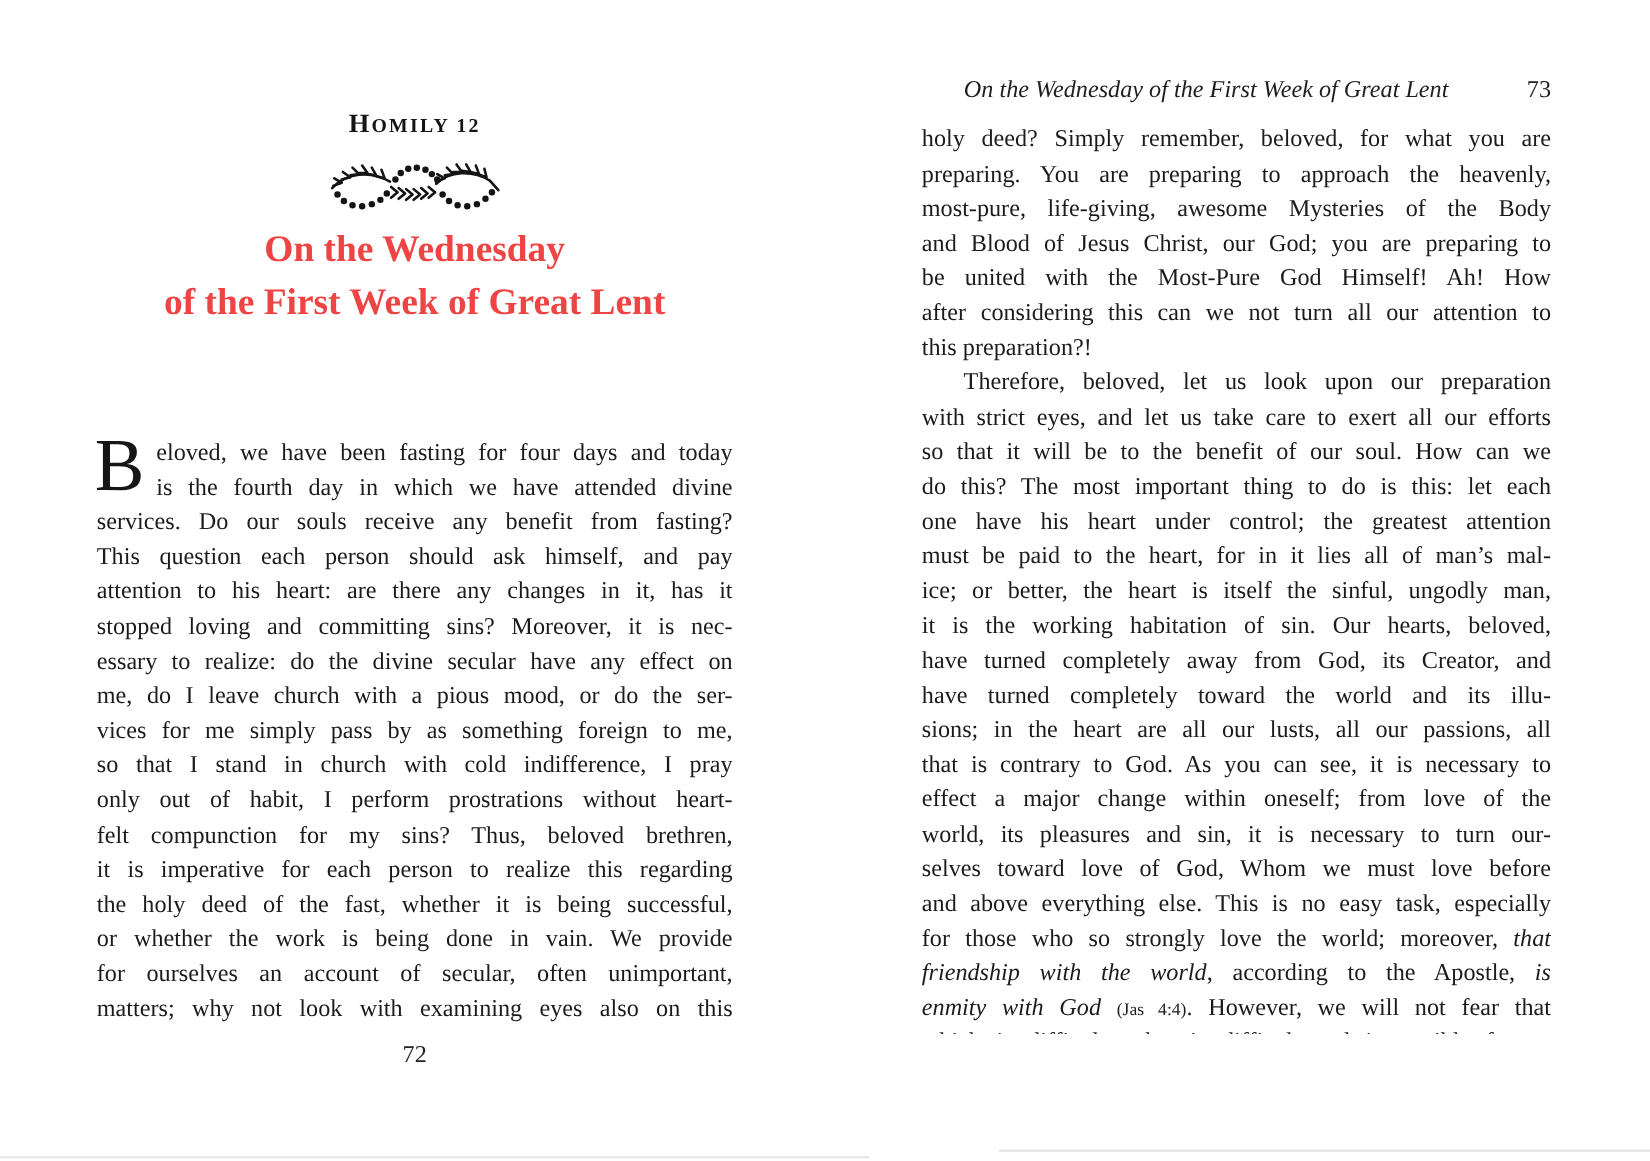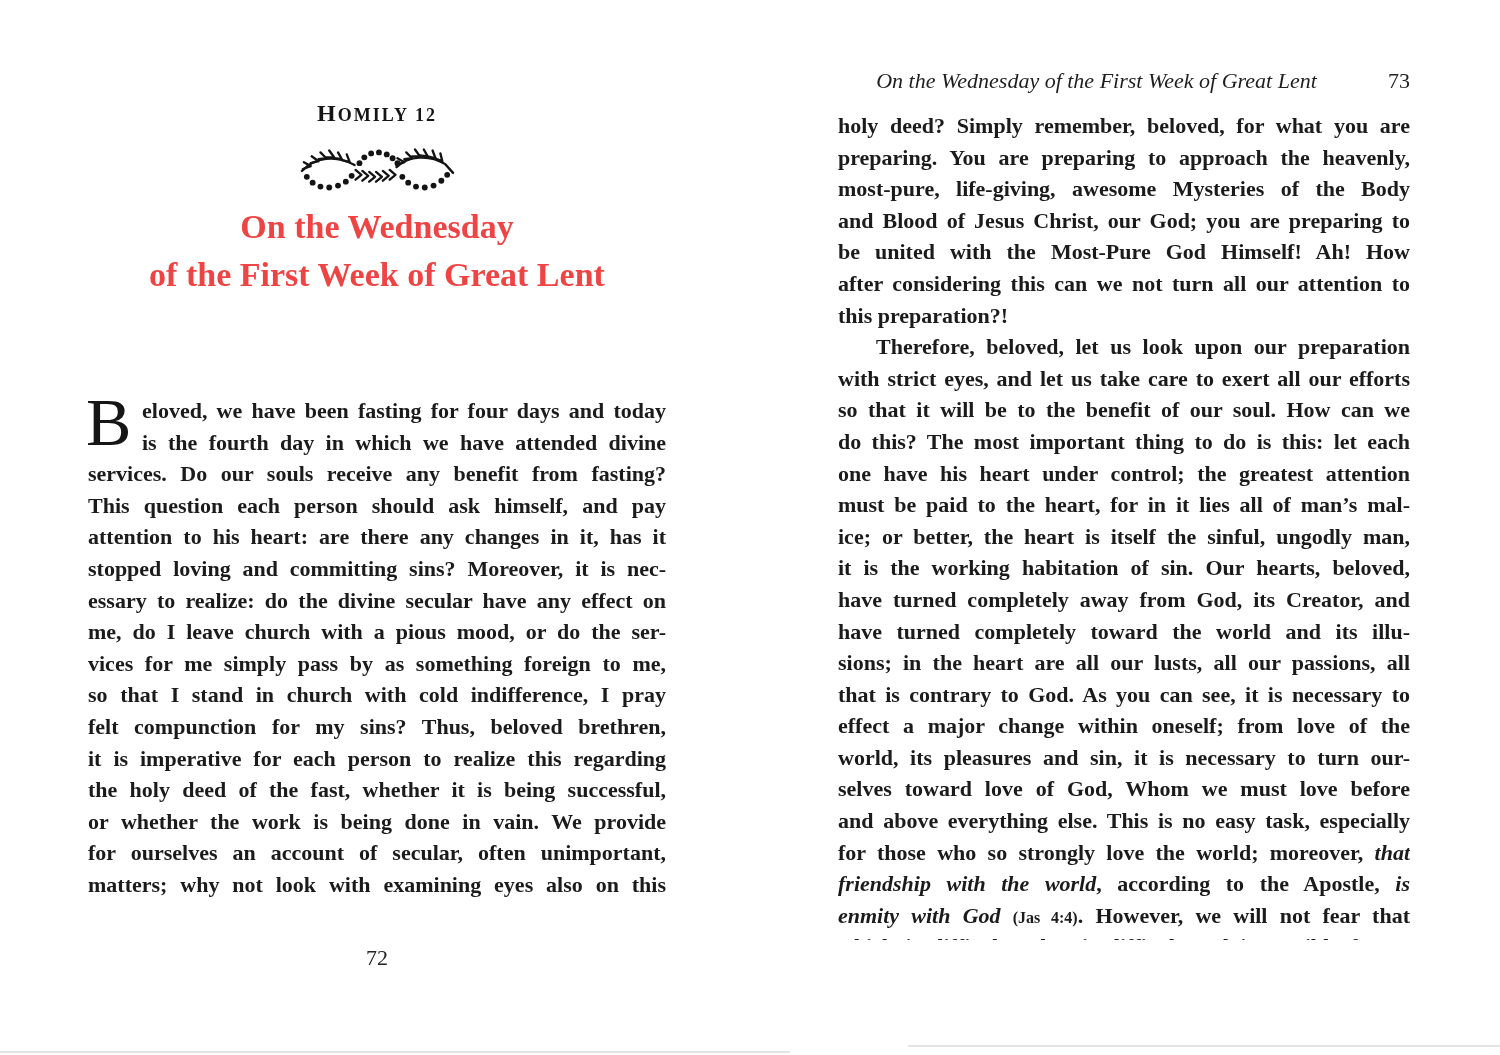--- a/index.html
+++ b/index.html
@@ -29,21 +29,21 @@
 
   .body-block{
     position:absolute;left:0;right:0;
     font-size:22px;line-height:31.6px;color:#1b1b1b;
   }
   #left-body{top:395px;}
   #right-body{top:110px;}
 
   .page-line{
     text-align:justify;text-align-last:justify;
-    height:31.6px;overflow:visible;font-weight:bold;
+    height:31.6px;overflow:visible;
   }
   .page-line.end{text-align-last:left;}
   .page-line.ind{text-indent:38px;}
   .page-line.droppad{padding-left:54px;}
   .it{font-style:italic;}
   .sm{font-size:16px;}
 
   .drop-cap{
     position:absolute;top:388px;left:-2px;
     font-size:68px;line-height:68px;color:#151515;
@@ -132,20 +132,21 @@
       <div class="page-line droppad"><span>eloved, we have been fasting for four days and today</span></div>
       <div class="page-line droppad"><span>is the fourth day in which we have attended divine</span></div>
       <div class="page-line"><span>services. Do our souls receive any benefit from fasting?</span></div>
       <div class="page-line"><span>This question each person should ask himself, and pay</span></div>
       <div class="page-line"><span>attention to his heart: are there any changes in it, has it</span></div>
       <div class="page-line"><span>stopped loving and committing sins? Moreover, it is nec-</span></div>
       <div class="page-line"><span>essary to realize: do the divine secular have any effect on</span></div>
       <div class="page-line"><span>me, do I leave church with a pious mood, or do the ser-</span></div>
       <div class="page-line"><span>vices for me simply pass by as something foreign to me,</span></div>
       <div class="page-line"><span>so that I stand in church with cold indifference, I pray</span></div>
+      <div class="page-line"><span>only out of habit, I perform prostrations without heart-</span></div>
       <div class="page-line"><span>felt compunction for my sins? Thus, beloved brethren,</span></div>
       <div class="page-line"><span>it is imperative for each person to realize this regarding</span></div>
       <div class="page-line"><span>the holy deed of the fast, whether it is being successful,</span></div>
       <div class="page-line"><span>or whether the work is being done in vain. We provide</span></div>
       <div class="page-line"><span>for ourselves an account of secular, often unimportant,</span></div>
       <div class="page-line"><span>matters; why not look with examining eyes also on this</span></div>
     </div>
 
   <div class="folio" id="left-folio">72</div>
 </div>

